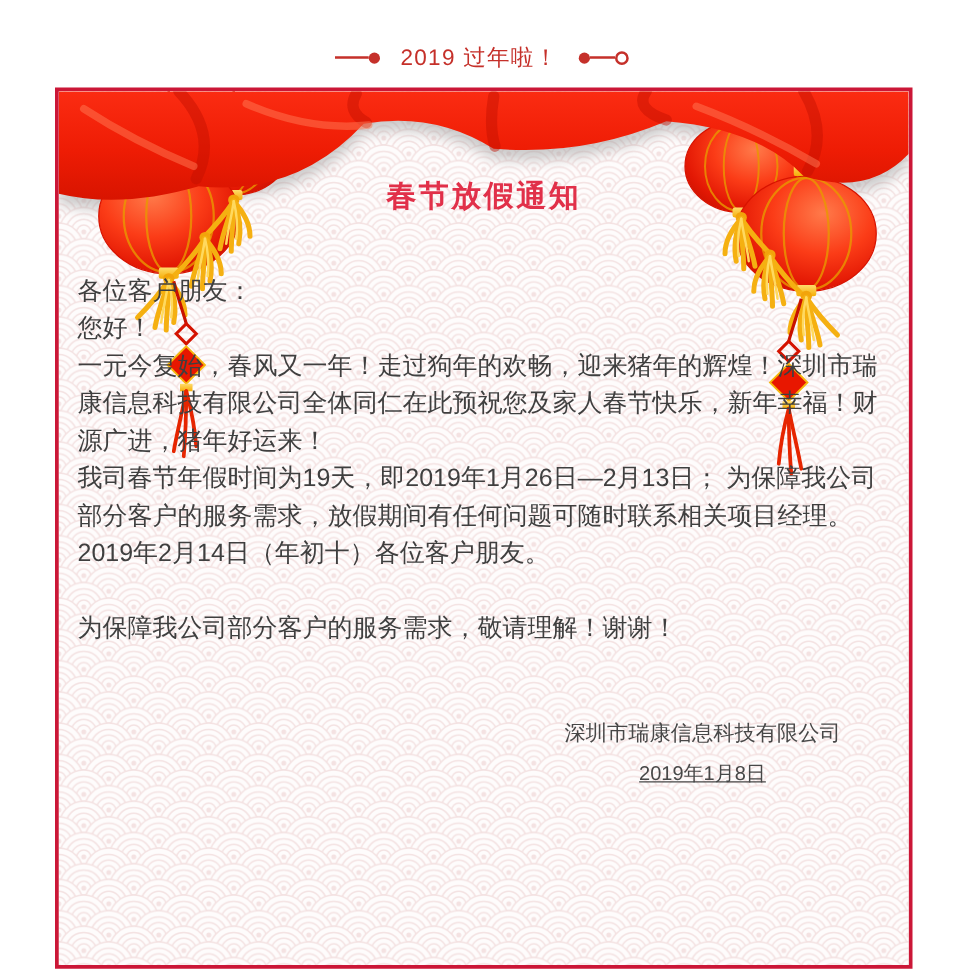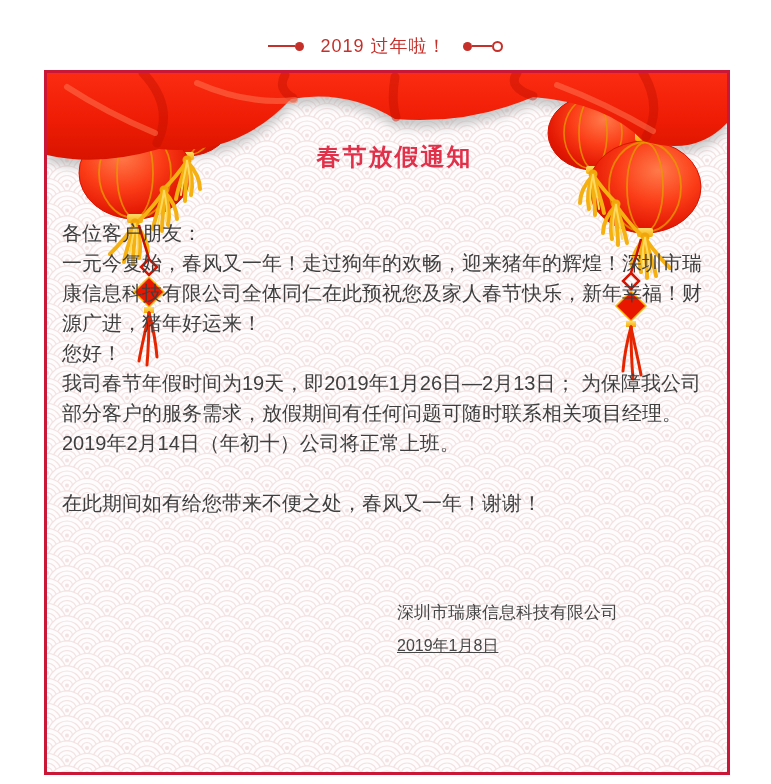--- a/index.html
+++ b/index.html
@@ -24,37 +24,37 @@
 
   
   .card{
     position:absolute;left:44px;top:70px;width:686px;height:705px;
     border:3px solid #cb1737;background:#fefcfc;box-sizing:border-box;
     overflow:hidden;
   }
   .card svg.bgpattern{position:absolute;left:0;top:0;z-index:0;display:block;}
   .card svg.decor{position:absolute;left:0;top:0;z-index:1;display:block;pointer-events:none;}
 
-  .content{position:absolute;left:0;top:0;width:100%;height:100%;z-index:2;padding-left:15px;}
+  .content{position:absolute;left:0;top:0;width:100%;height:100%;z-index:2;}
 
   .notice-title{
     position:absolute;top:68px;left:0;width:100%;
     text-align:center;font-size:24px;font-weight:bold;color:#e13049;
     letter-spacing:2px;margin:0;
   }
   .body-text{
     position:absolute;top:145px;left:15px;width:652px;
     font-size:20px;line-height:30px;color:#3f3f3f;
   }
   .body-text p{margin:0;}
   .body-text p.closing{margin-top:30px;}
 
   .signature{
     position:absolute;top:504px;left:350px;width:330px;
-    text-align:left;color:#474747;margin-top:26px;
+    text-align:center;color:#474747;
   }
   .signature .company{font-size:17px;line-height:20px;}
   .signature .date{font-size:16px;line-height:20px;margin-top:13px;text-decoration:underline;}
 </style>
 </head>
 <body>
 
 <div class="page">
 
   <div class="top-header">
@@ -181,24 +181,24 @@
         <path d="M510,12 Q558,30 606,58"></path>
         <path d="M20,14 Q60,40 108,60"></path>
       </g>
     </svg>
 
     <div class="content">
       <h1 class="notice-title">春节放假通知</h1>
 
       <div class="body-text">
         <p>各位客户朋友：</p>
+        <p>您好！</p>
         <p>一元今复始，春风又一年！走过狗年的欢畅，迎来猪年的辉煌！深圳市瑞康信息科技有限公司全体同仁在此预祝您及家人春节快乐，新年幸福！财源广进，猪年好运来！</p>
-        <p>您好！</p>
-        <p>我司春节年假时间为19天，即2019年1月26日—2月13日； 为保障我公司部分客户的服务需求，放假期间有任何问题可随时联系相关项目经理。2019年2月14日（年初十）公司将正常上班。</p>
-        <p class="closing">在此期间如有给您带来不便之处，春风又一年！谢谢！</p>
+        <p>我司春节年假时间为19天，即2019年1月26日—2月13日； 为保障我公司部分客户的服务需求，放假期间有任何问题可随时联系相关项目经理。2019年2月14日（年初十）各位客户朋友。</p>
+        <p class="closing">为保障我公司部分客户的服务需求，敬请理解！谢谢！</p>
       </div>
 
       <div class="signature">
         <div class="company">深圳市瑞康信息科技有限公司</div>
         <div class="date">2019年1月8日</div>
       </div>
     </div>
 
   </div>
 </div>

